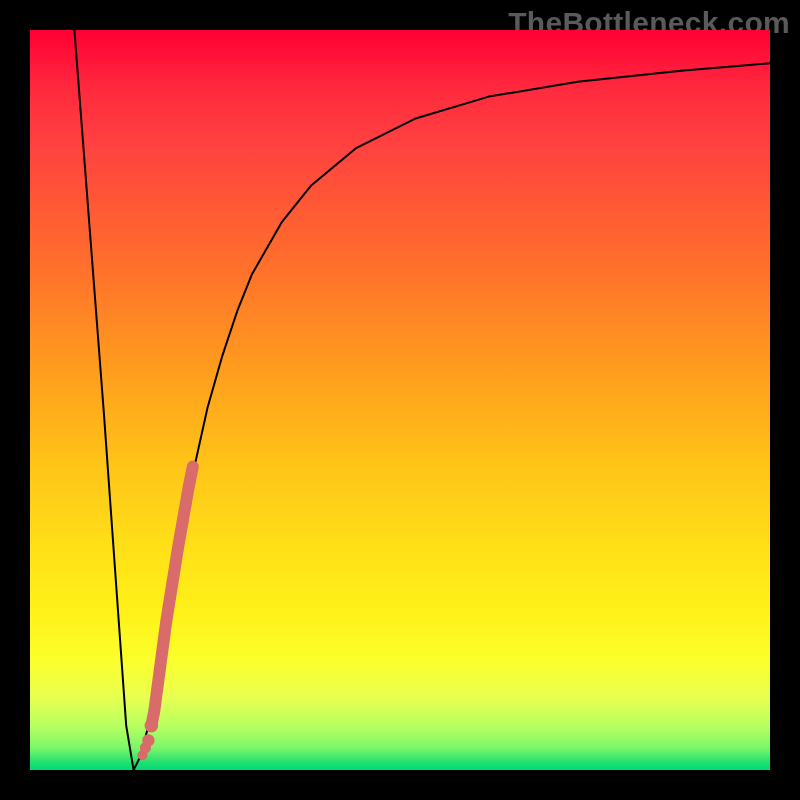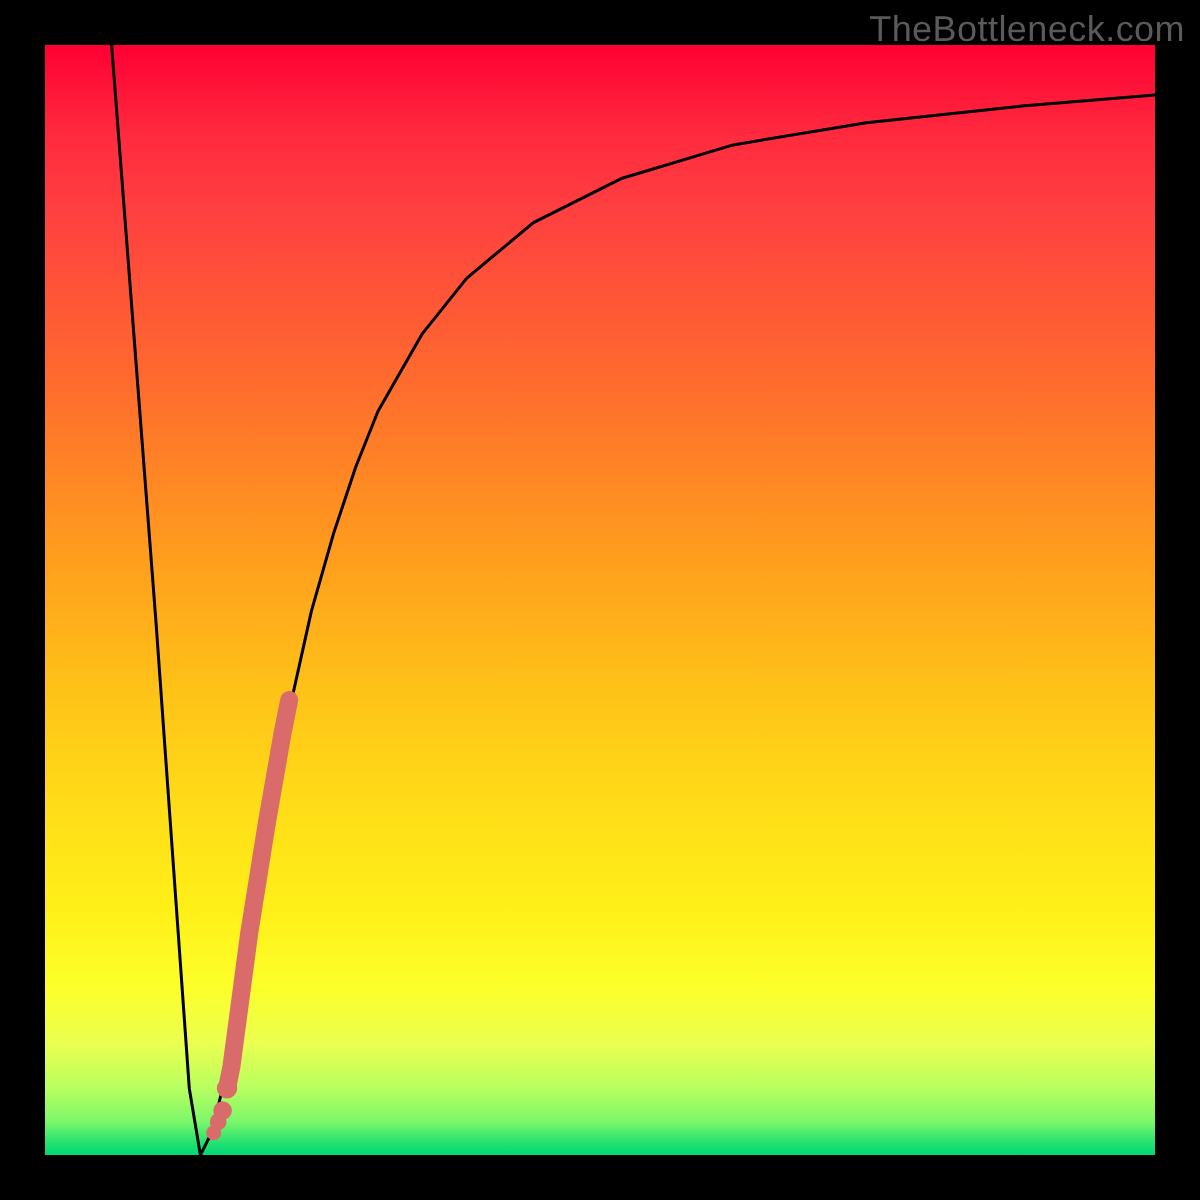--- a/index.html
+++ b/index.html
@@ -38,22 +38,22 @@
       #7cf76a 97%,
       #20e070 99%,
       #00d878 100%
     );
   }
   .watermark {
     position: absolute;
     top: 6px;
     right: 10px;
     color: #5a5a5a;
-    font-size: 24px;
-    font-weight: 400;
+    font-size: 30px;
+    font-weight: 700;
     letter-spacing: 0.3px;
     user-select: none;
   }
   svg.curve {
     position: absolute;
     left: 0;
     top: 0;
     width: 740px;
     height: 740px;
     overflow: visible;

